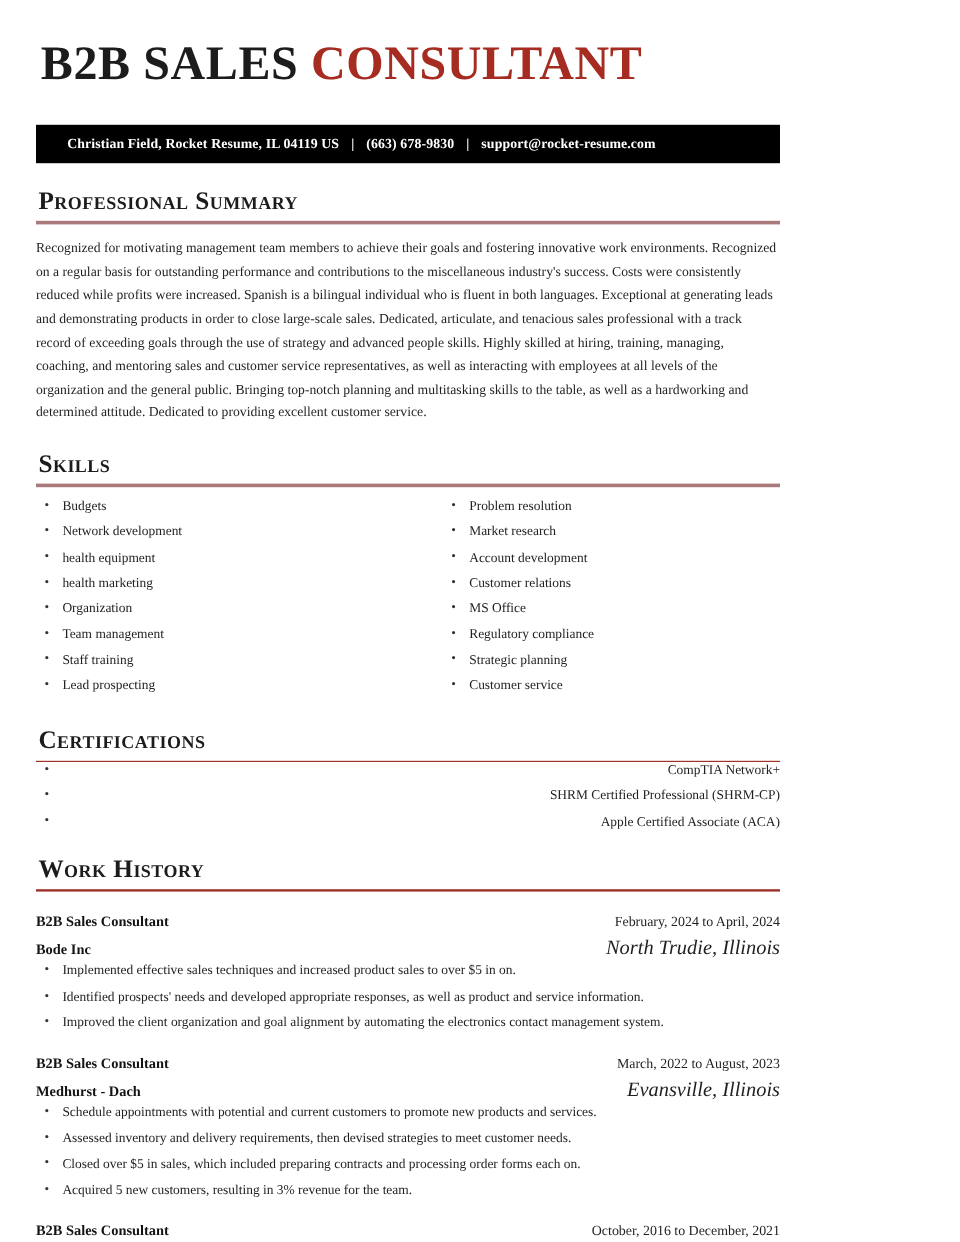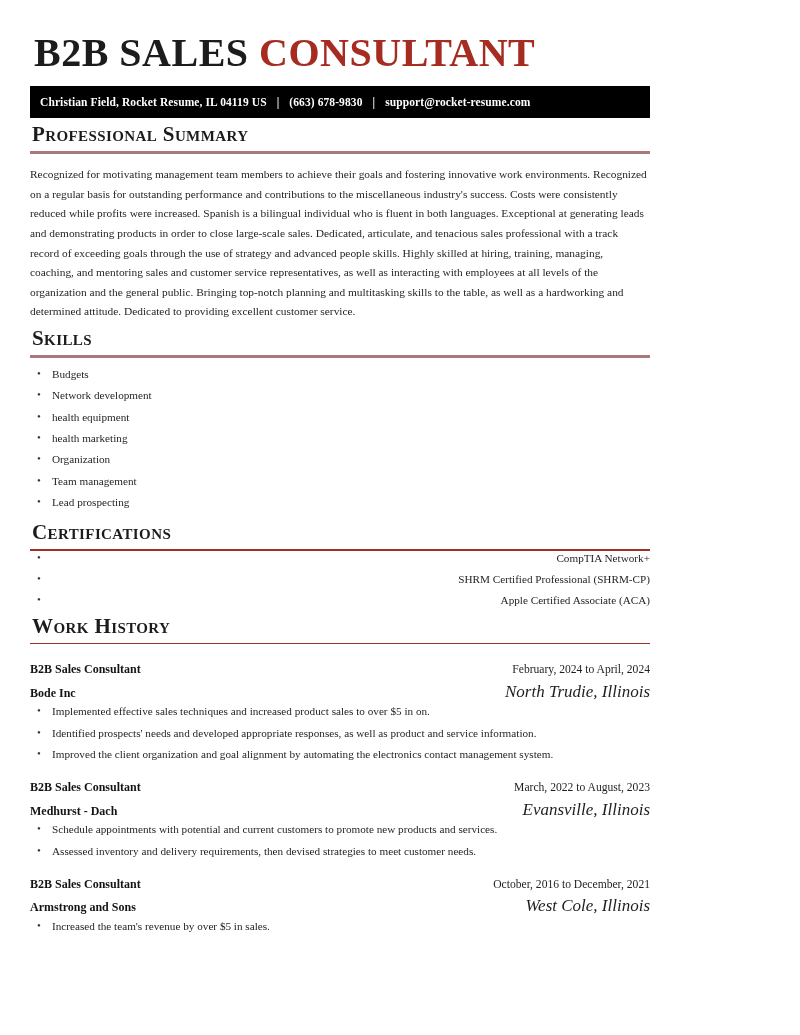--- a/index.html
+++ b/index.html
@@ -31,43 +31,43 @@
     font-weight: 700;
     letter-spacing: 0.5px;
     line-height: 1.05;
     margin: 6px 0 0 4px;
     white-space: nowrap;
   }
   .title-dark { color: #1c1c1c; }
   .title-accent { color: #A62B20; }
 
   .contact-bar {
-    margin-top: 12px;
+    margin-top: 30px;
     background: #000000;
     color: #ffffff;
     height: 32px;
     display: flex;
     align-items: center;
-    padding: 0 10px;
+    padding: 0 26px;
     box-sizing: border-box;
   }
   .contact-inner {
     font-size: 11.5px;
     font-weight: 700;
     letter-spacing: 0.1px;
     white-space: nowrap;
   }
   .contact-sep {
     display: inline-block;
     padding: 0 7px;
     font-weight: 700;
   }
 
   
-  .section { margin-top: 5px; }
+  .section { margin-top: 20px; }
   .section-title {
     font-size: 21px;
     font-weight: 700;
     font-variant: small-caps;
     letter-spacing: 0.4px;
     color: #1c1c1c;
     line-height: 1.1;
     margin: 0 0 5px 2px;
   }
   .rule-rose {
@@ -192,21 +192,34 @@
     <div class="rule-rose"></div>
     <div class="skills-wrap">
       <div class="skills-col left">
         <ul class="bul">
           <li>Budgets</li>
           <li>Network development</li>
           <li>health equipment</li>
           <li>health marketing</li>
           <li>Organization</li>
           <li>Team management</li>
+          <li>Staff training</li>
           <li>Lead prospecting</li>
+        </ul>
+      </div>
+      <div class="skills-col right">
+        <ul class="bul">
+          <li>Problem resolution</li>
+          <li>Market research</li>
+          <li>Account development</li>
+          <li>Customer relations</li>
+          <li>MS Office</li>
+          <li>Regulatory compliance</li>
+          <li>Strategic planning</li>
+          <li>Customer service</li>
         </ul>
       </div>
     </div>
   </div>
 
   <div class="section">
     <div class="section-title">Certifications</div>
     <div class="rule-red"></div>
     <ul class="bul cert-list">
       <li>CompTIA Network+</li>
@@ -240,20 +253,22 @@
         <span class="job-title">B2B Sales Consultant</span>
         <span class="job-dates">March, 2022 to August, 2023</span>
       </div>
       <div class="job-row">
         <span class="job-company">Medhurst - Dach</span>
         <span class="job-location">Evansville, Illinois</span>
       </div>
       <ul class="bul job-bullets">
         <li>Schedule appointments with potential and current customers to promote new products and services.</li>
         <li>Assessed inventory and delivery requirements, then devised strategies to meet customer needs.</li>
+        <li>Closed over $5 in sales, which included preparing contracts and processing order forms each on.</li>
+        <li>Acquired 5 new customers, resulting in 3% revenue for the team.</li>
       </ul>
     </div>
 
     <div class="job">
       <div class="job-row">
         <span class="job-title">B2B Sales Consultant</span>
         <span class="job-dates">October, 2016 to December, 2021</span>
       </div>
       <div class="job-row">
         <span class="job-company">Armstrong and Sons</span>

